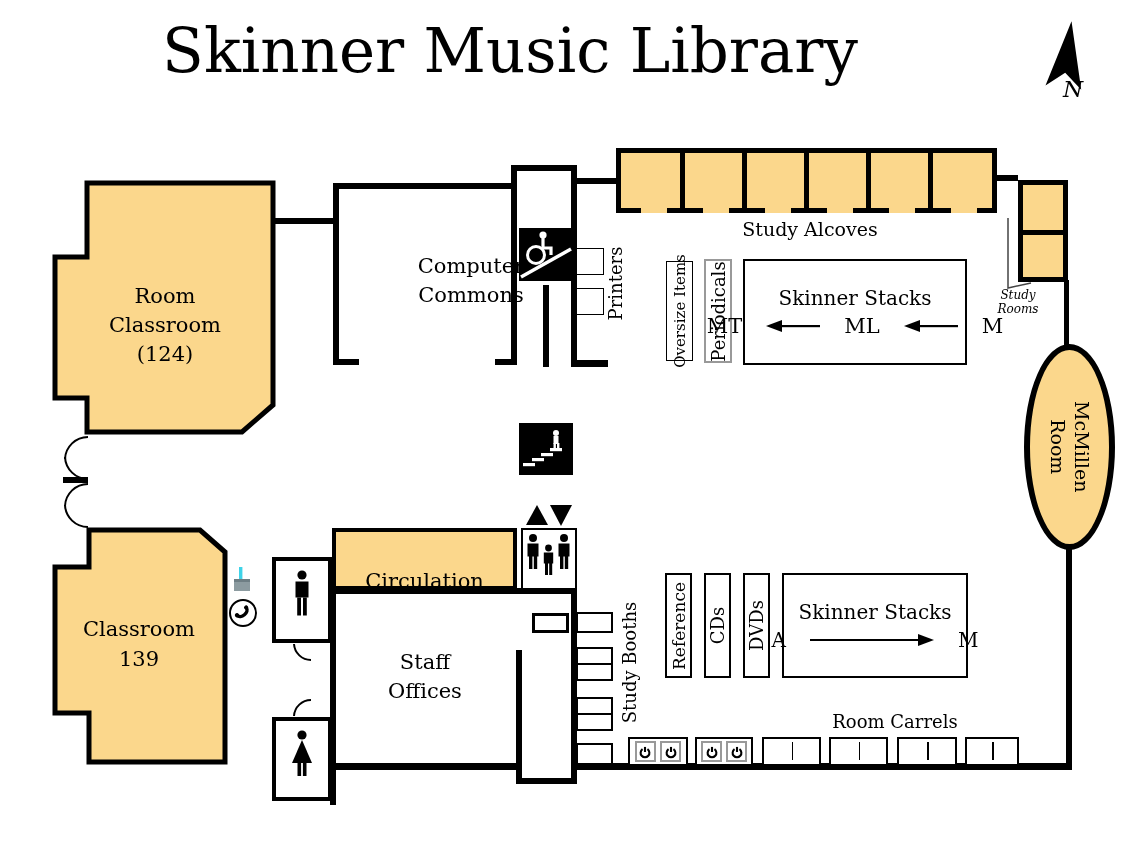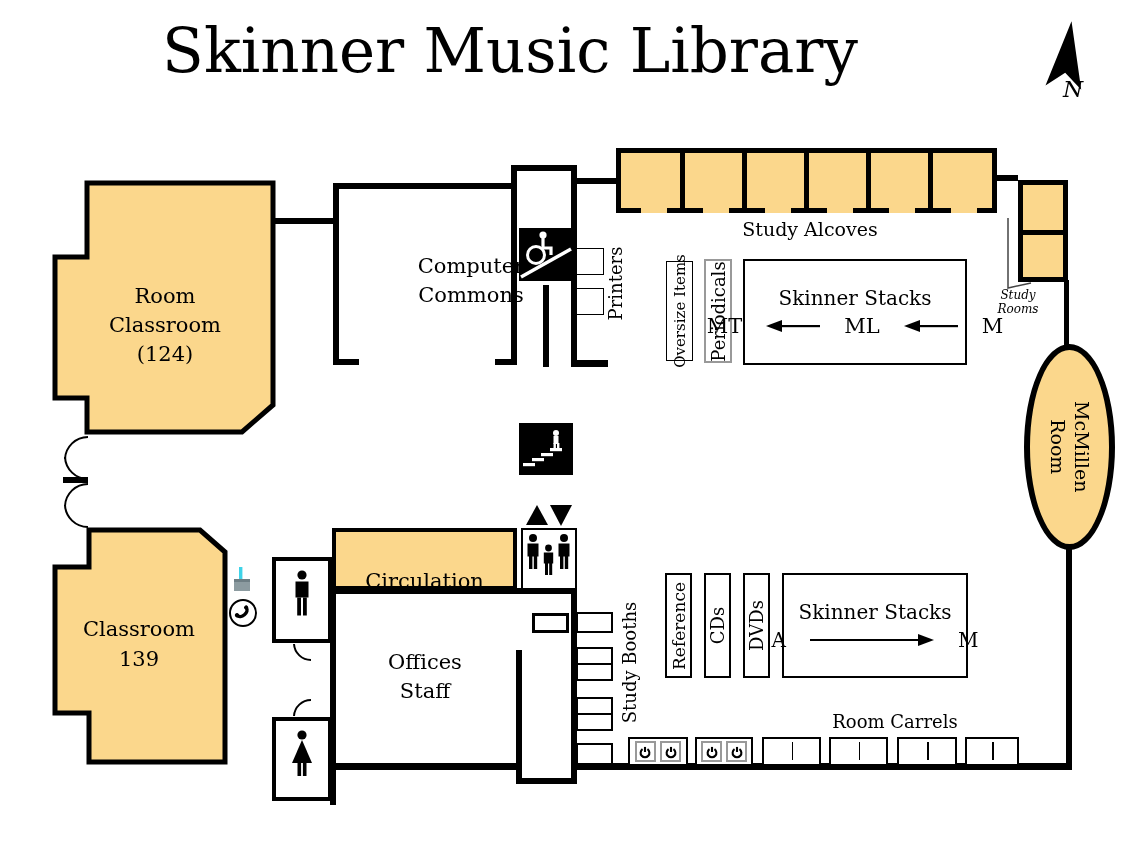--- a/index.html
+++ b/index.html
@@ -317,17 +317,17 @@
   </div>
   <div class="lbl" style="left:333px;top:252px;width:180px;font-size:21px;line-height:1.38;padding-left:48px;">
     <div>Computer</div>
     <div>Commons</div>
   </div>
   <div class="lbl" style="left:55px;top:614px;width:168px;font-size:21px;line-height:1.45;">
     <div>Classroom</div>
     <div>139</div>
   </div>
   <div class="lbl" style="left:340px;top:648px;width:170px;font-size:21px;line-height:1.38;">
+    <div>Staff</div>
     <div>Offices</div>
-    <div>Staff</div>
   </div>
 
 </div>
 
 </body></html>

